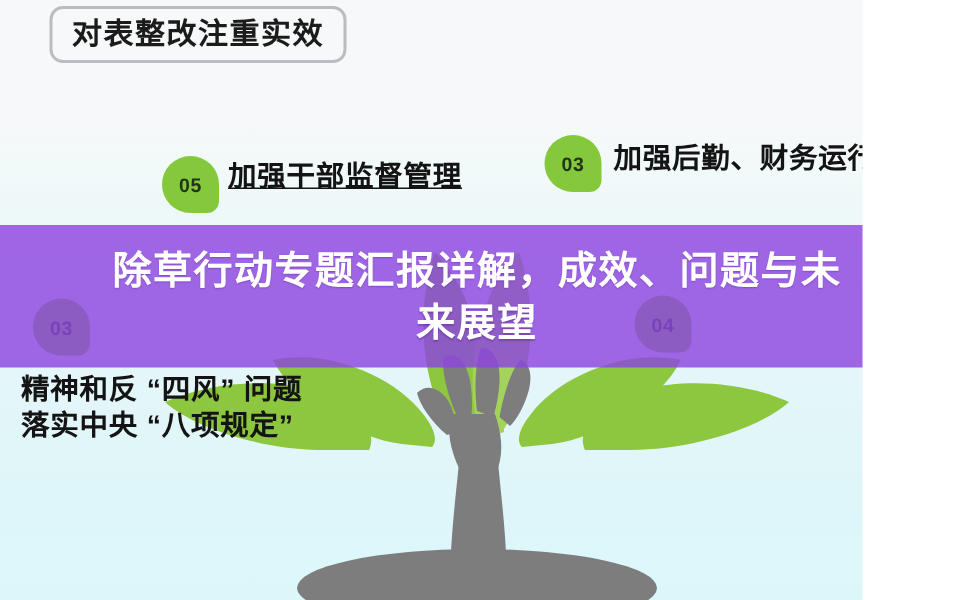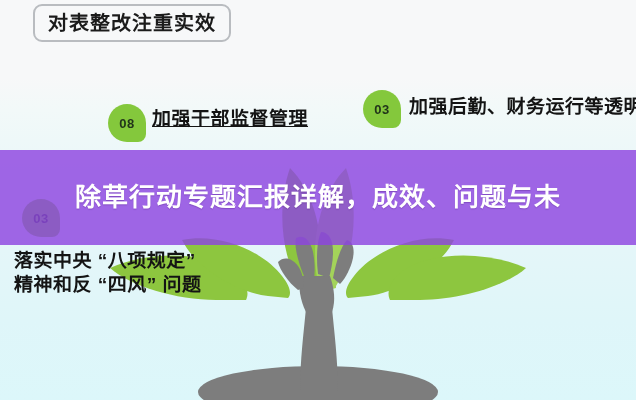--- a/index.html
+++ b/index.html
@@ -3,21 +3,21 @@
 <meta charset="utf-8">
 <title>除草行动专题汇报详解</title>
 <style>
   html, body {
     margin: 0;
     padding: 0;
     background: #ffffff;
   }
   #stage {
     position: relative;
-    width: 636px;
+    width: 575px;
     height: 400px;
     overflow: hidden;
     font-family: "Liberation Sans", "DejaVu Sans", sans-serif;
     background: #f6f7f8;
     user-select: none;
   }
 
   
   .poster {
     position: absolute;
@@ -161,38 +161,42 @@
       <path d="M318 274 C316 258 317 240 321 232 C329 232 333 240 333 252 C333 262 331 270 329 278 Z"></path>
       <path d="M333 278 C336 262 341 246 347 240 C354 242 355 252 352 262 C349 272 344 280 340 284 Z"></path>
     </g>
   </svg>
 
   <div class="pill">
     <span>对表整改注重实效</span>
   </div>
 
   <div class="badge" id="badge-02">
-    <b>08</b>
+    <b>05</b>
   </div>
   <div class="itemtext" id="text-02">加强干部监督管理</div>
 
   <div class="badge" id="badge-03">
     <b>03</b>
   </div>
   <div class="itemtext" id="text-03">加强后勤、财务运行等透明度</div>
 
   <div class="badge" id="badge-01">
     <b>03</b>
   </div>
   <div class="itemtext" id="text-01">
+    <div>精神和反 “四风” 问题</div>
     <div>落实中央 “八项规定”</div>
-    <div>精神和反 “四风” 问题</div>
-  </div>
-
+  </div>
+
+  <div class="badge" id="badge-04">
+    <b>04</b>
+  </div>
 
   <div class="band">
     <div class="band-title">
       <span>除草行动专题汇报详解，成效、问题与未</span>
       <br>
+      <span>来展望</span>
     </div>
   </div>
 
 </div>
 
 </body></html>

